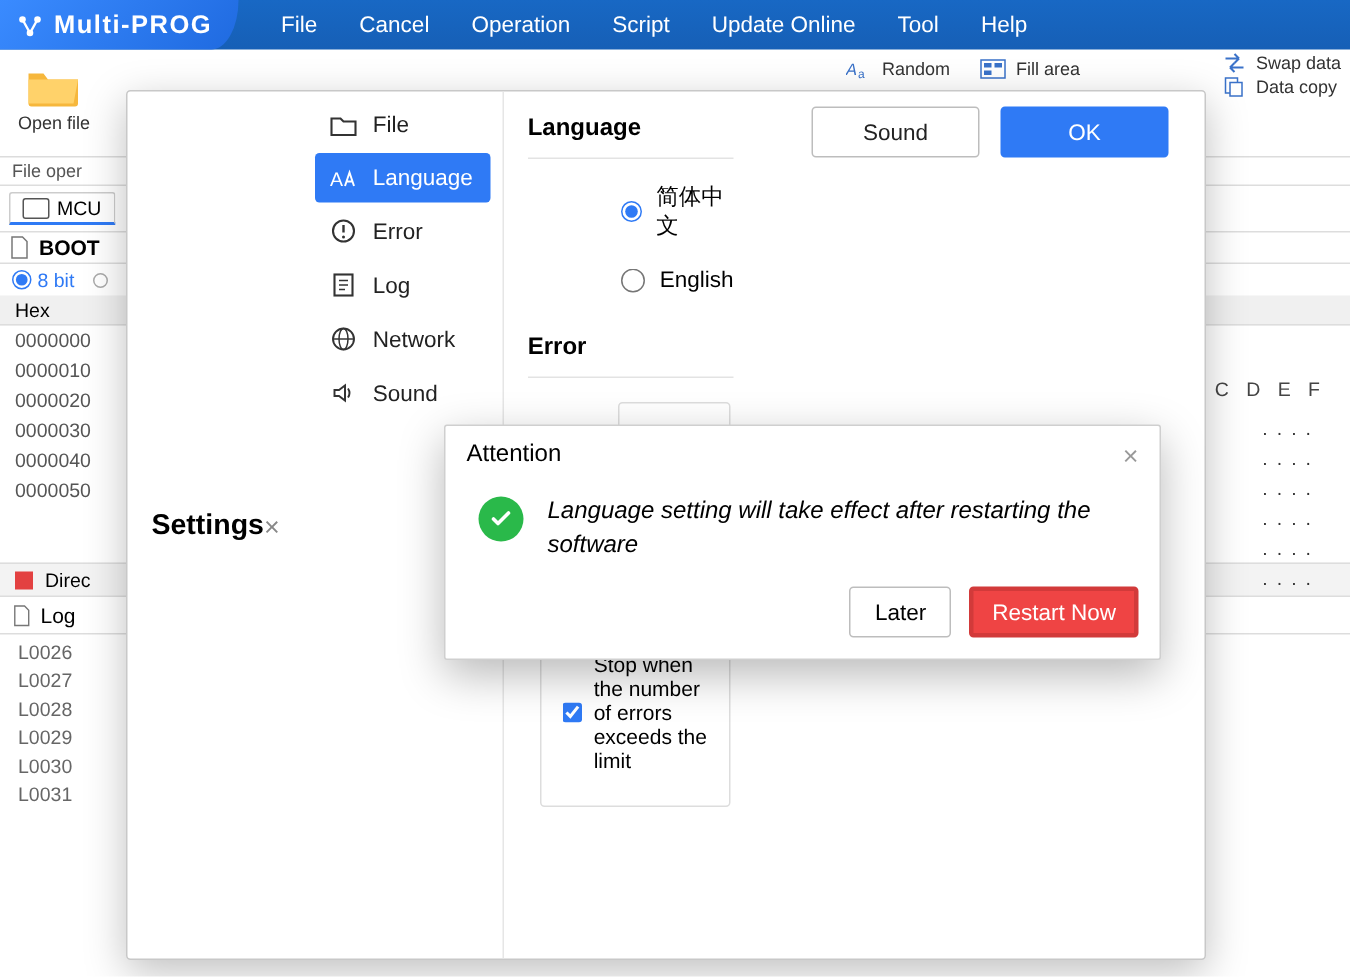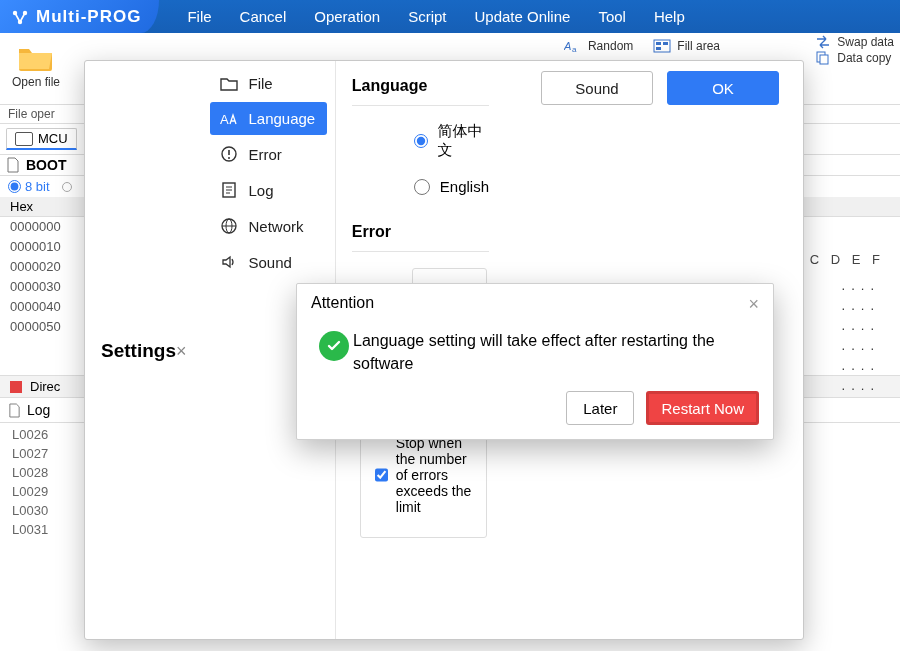--- a/index.html
+++ b/index.html
@@ -70,21 +70,21 @@
   .settings-footer { display:flex; justify-content:flex-end; gap:14px; padding:10px 24px 18px; }
   .btn { min-width:112px; height:34px; border-radius:3px; font-size:15px; display:flex; align-items:center; justify-content:center; cursor:default; }
   .btn-default { background:#fff; border:1px solid #bdbdbd; color:#222; }
   .btn-primary { background:#2f7af5; border:1px solid #2f7af5; color:#fff; }
 
   
   .attention { position:absolute; left:296px; top:283px; width:478px; background:#fff; border:1px solid #cfcfcf; box-shadow:0 10px 30px rgba(0,0,0,.28); border-radius:2px; }
   .attn-head { display:flex; justify-content:space-between; padding:10px 14px 6px; }
   .attn-head h3 { font-size:16px; font-weight:500; }
   .attn-close { font-size:18px; color:#999; }
-  .attn-body { display:flex; gap:4px; padding:8px 22px 16px; }
+  .attn-body { display:flex; gap:16px; padding:8px 22px 16px;font-style:italic; }
   .attn-check { width:30px; height:30px; border-radius:50%; background:#2ab94a; display:flex; align-items:center; justify-content:center; flex:none; margin-top:2px;}
   .attn-text { font-size:16px; line-height:1.45; }
   .attn-foot { display:flex; justify-content:flex-end; gap:12px; padding:0 14px 14px; }
   .attn-btn { height:34px; padding:0 16px; border-radius:3px; font-size:15px; display:flex; align-items:center; justify-content:center; }
   .attn-later { background:#fff; border:1px solid #bdbdbd; }
   .attn-restart { background:#ef4444; color:#fff; border:3px solid #d23a3a; padding:0 12px; }
 
   .chip-icon { width:18px; height:14px; border:1px solid #555; border-radius:2px; position:relative; }
 </style>
 </head>

